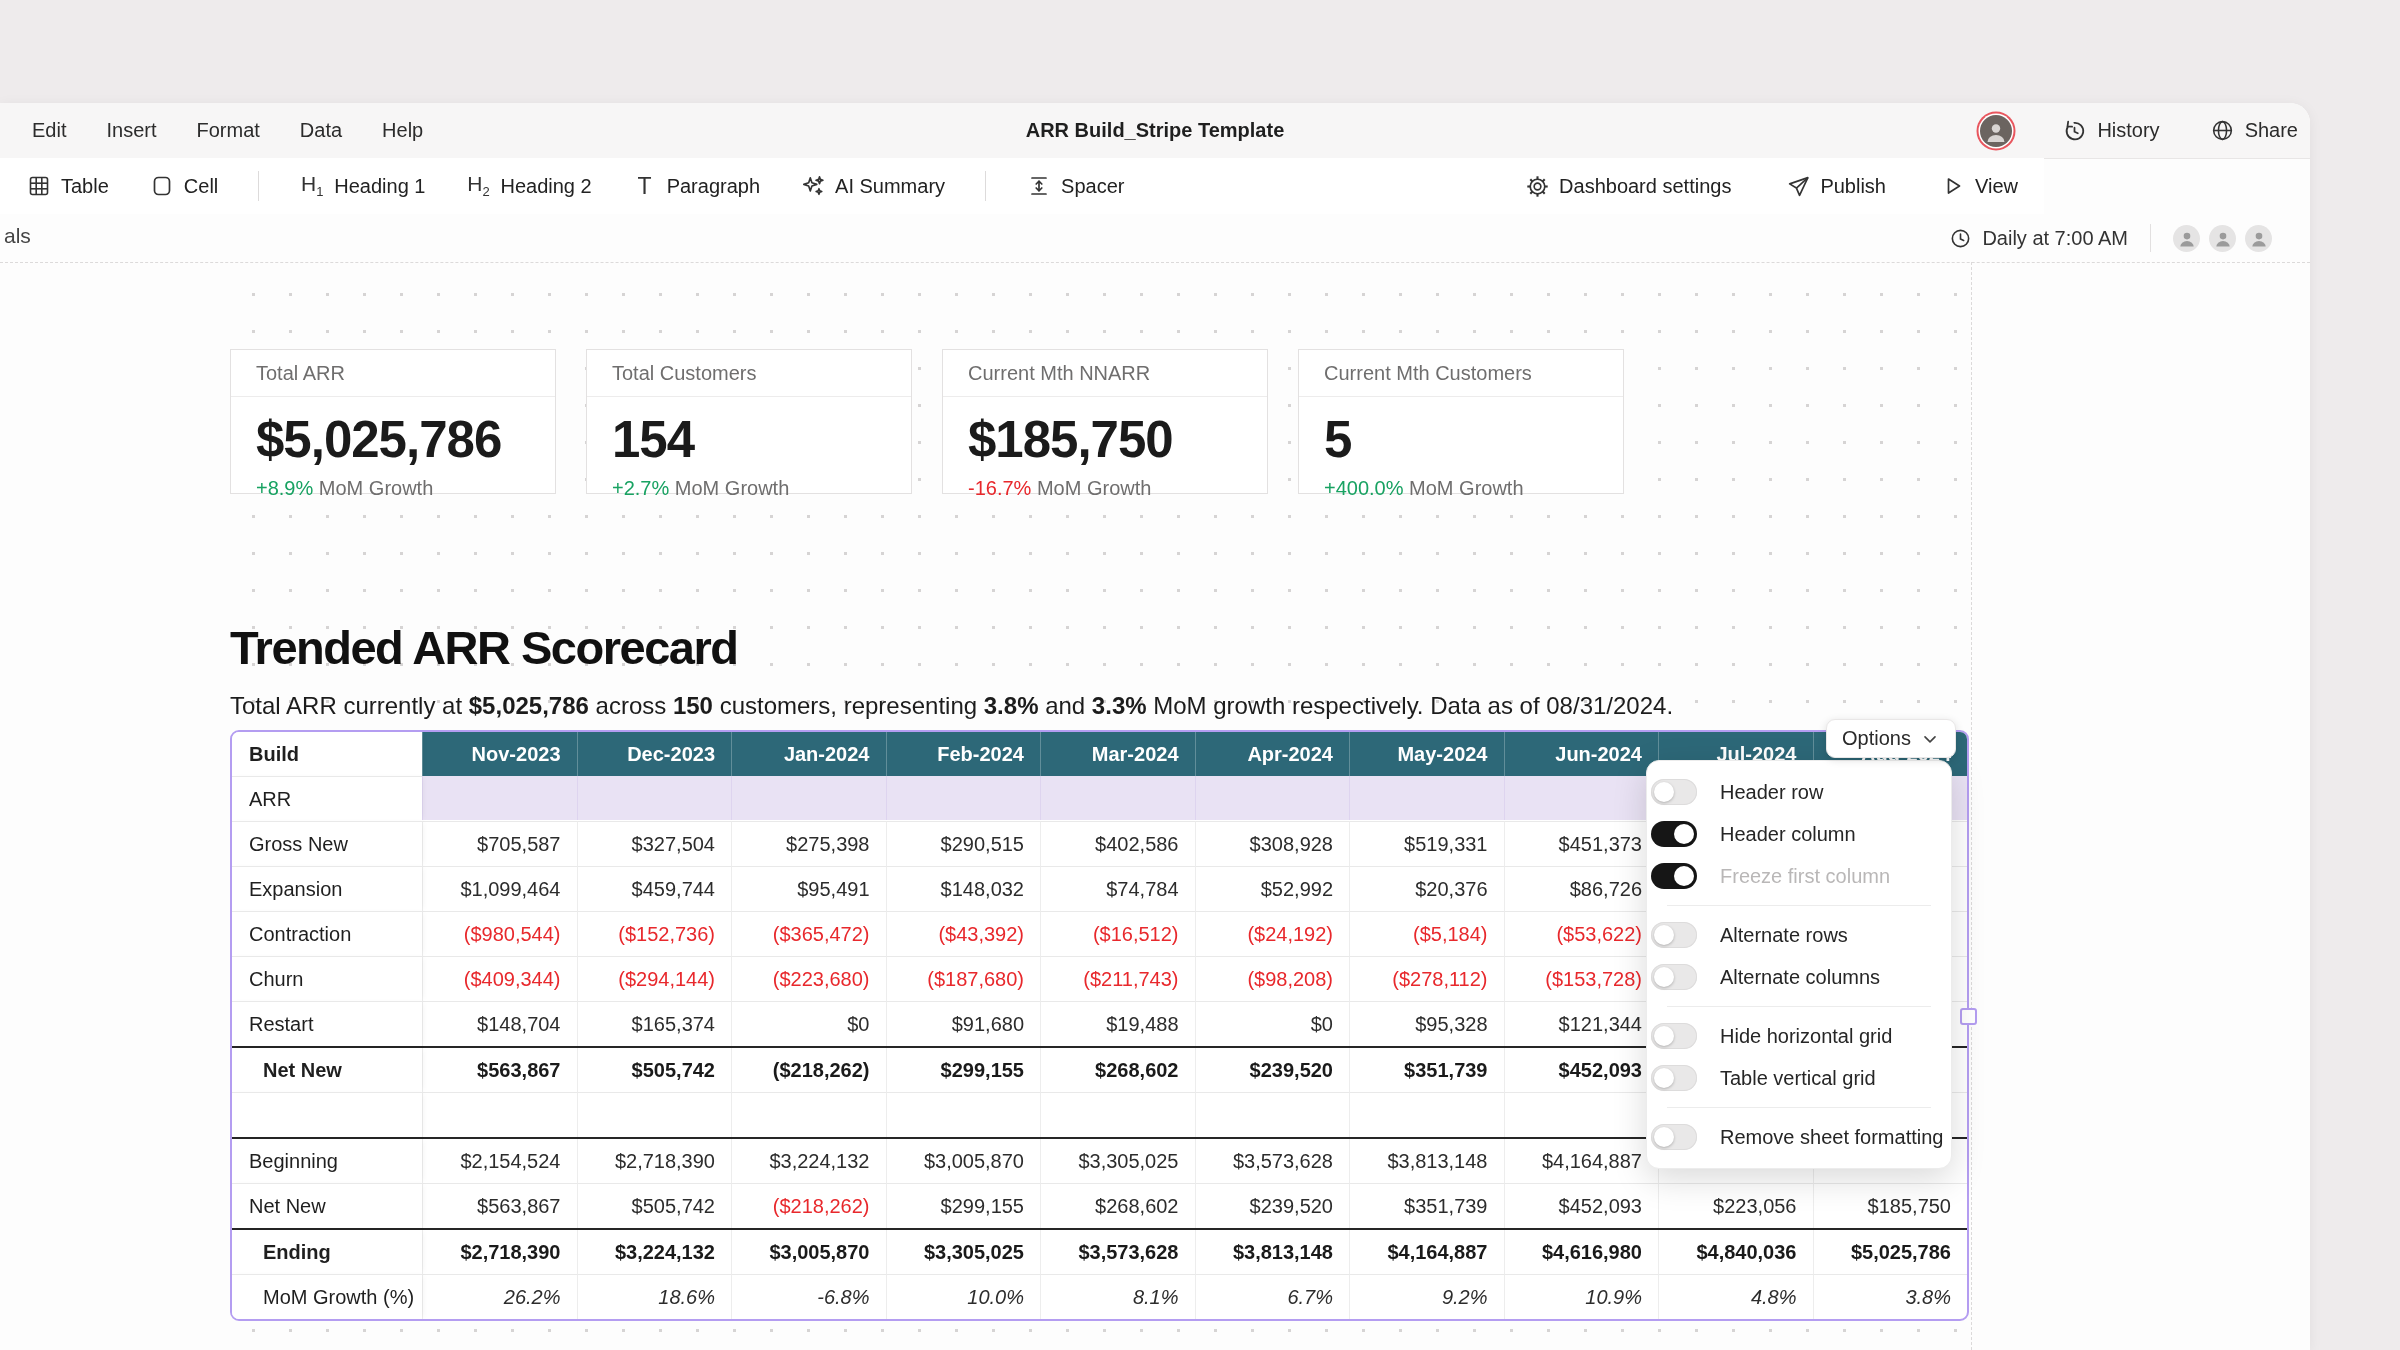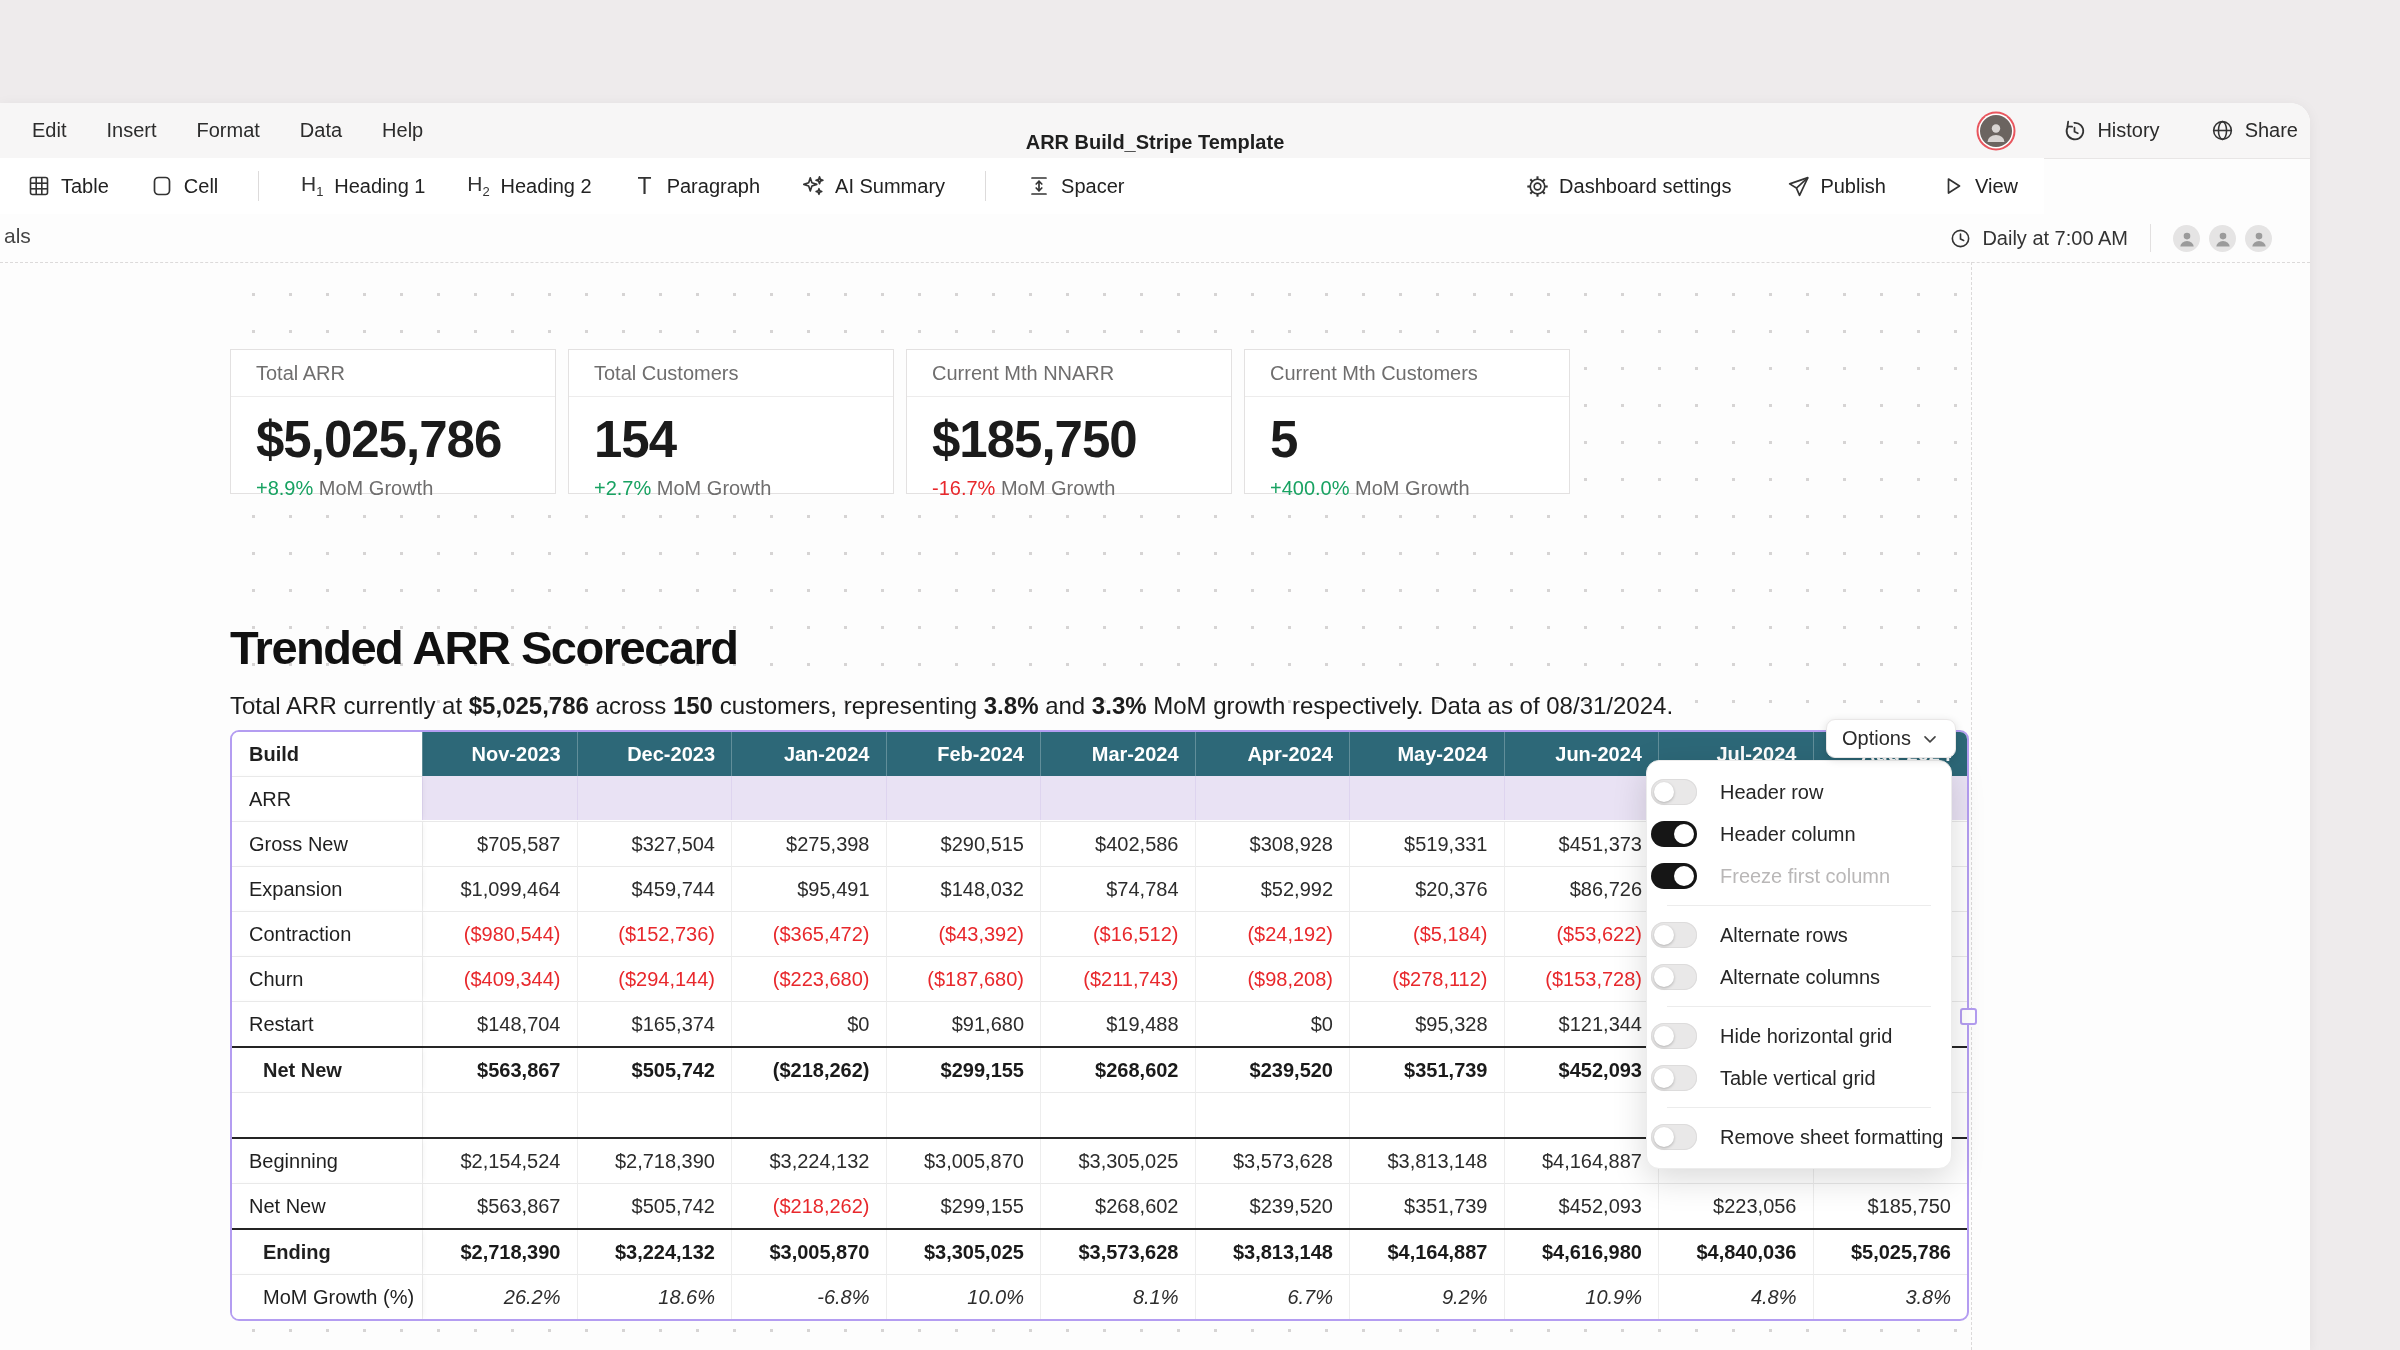--- a/index.html
+++ b/index.html
@@ -8,21 +8,21 @@
     background:#eeebec;
     font-family:"Liberation Sans","DejaVu Sans",sans-serif;
     color:#222;
   }
   
   .window{position:absolute;left:0;top:103px;width:2310px;height:1247px;background:#fdfdfd;border-top-right-radius:20px;box-shadow:0 2px 14px rgba(0,0,0,.06);}
   
   .menubar{position:absolute;left:0;top:103px;width:2310px;height:55px;background:#f7f6f6;border-bottom:1px solid #e8e6e6;border-top-right-radius:20px;display:flex;align-items:center;}
   .menu-items{display:flex;gap:40px;padding-left:32px;position:relative;z-index:2;}
   .menu-item{font-size:20px;color:#2c2c2c;cursor:default;}
-  .menu-title{position:absolute;left:0;top:12px;width:2310px;height:55px;display:flex;align-items:center;justify-content:center;font-size:20px;font-weight:700;color:#1f1f1f;}
+  .menu-title{position:absolute;left:0;top:0;width:2310px;height:55px;display:flex;align-items:center;justify-content:center;font-size:20px;font-weight:700;color:#1f1f1f;}
   .menu-right{position:absolute;right:12px;top:0;height:55px;display:flex;align-items:center;gap:50px;z-index:2;}
   .mr-btn{display:flex;align-items:center;gap:10px;font-size:20px;color:#2b2b2b;}
   .avatar-photo{width:32px;height:32px;border-radius:50%;background:#6b6460;position:relative;overflow:hidden;box-shadow:0 0 0 1.5px #fff,0 0 0 3.5px #e8565e;}
   .avatar-photo svg{position:absolute;left:4px;top:5px;}
   
   .toolbar{position:absolute;left:0;top:158px;width:2044px;height:56px;background:#ffffff;border-bottom:1px solid #f97316;display:flex;align-items:center;}
   .tb-left{display:flex;align-items:center;gap:40px;padding-left:26px;}
   .tb-right{position:absolute;right:26px;display:flex;gap:54px;}
   .tb-item{display:flex;align-items:center;gap:9px;font-size:20px;color:#222;}
   .tb-divider{width:1px;height:30px;background:#dddbdb;}
@@ -38,21 +38,21 @@
   .sub-div{width:1px;height:28px;background:#e2e0e0;margin:0 6px;}
   .gray-av{width:27px;height:27px;border-radius:50%;background:#e5e4e4;position:relative;overflow:hidden;}
   .gray-av svg{position:absolute;left:3.5px;top:4px;}
   .av-stack{display:flex;gap:9px;}
   
   .dotgrid{position:absolute;left:225px;top:262px;width:1747px;height:1088px;
     background-image:radial-gradient(circle,#d6d4d4 1.6px,transparent 1.8px);
     background-size:37px 37px;background-position:10px 14px;}
   .vguide{position:absolute;left:1971px;top:262px;height:1088px;width:0;border-left:1px dashed #dcdada;}
   
-  .kpi-row{position:absolute;left:230px;top:349px;display:flex;gap:12px;border-radius:11px;}
+  .kpi-row{position:absolute;left:230px;top:349px;display:flex;gap:30px;border-radius:11px;}
   .kpi-card{width:324px;height:143px;background:#fff;border:1px solid #e3e1e1;}
   .kpi-title{height:46px;display:flex;align-items:center;padding-left:25px;font-size:20px;color:#6f6e6e;border-bottom:1px solid #edecec;}
   .kpi-value{padding:13px 0 0 25px;font-size:51px;font-weight:700;color:#1b1b1b;letter-spacing:-1px;}
   .kpi-growth{padding:8px 0 0 25px;font-size:20px;color:#6f6e6e;}
   .kpi-growth .pct{font-weight:400;}
   
   .heading{position:absolute;left:230px;top:589px;font-size:47px;font-weight:800;letter-spacing:-1.5px;color:#111;}
   .paragraph{position:absolute;left:230px;top:668px;width:1500px;font-size:24px;color:#1c1c1c;}
   .paragraph b{font-weight:700;}
   

